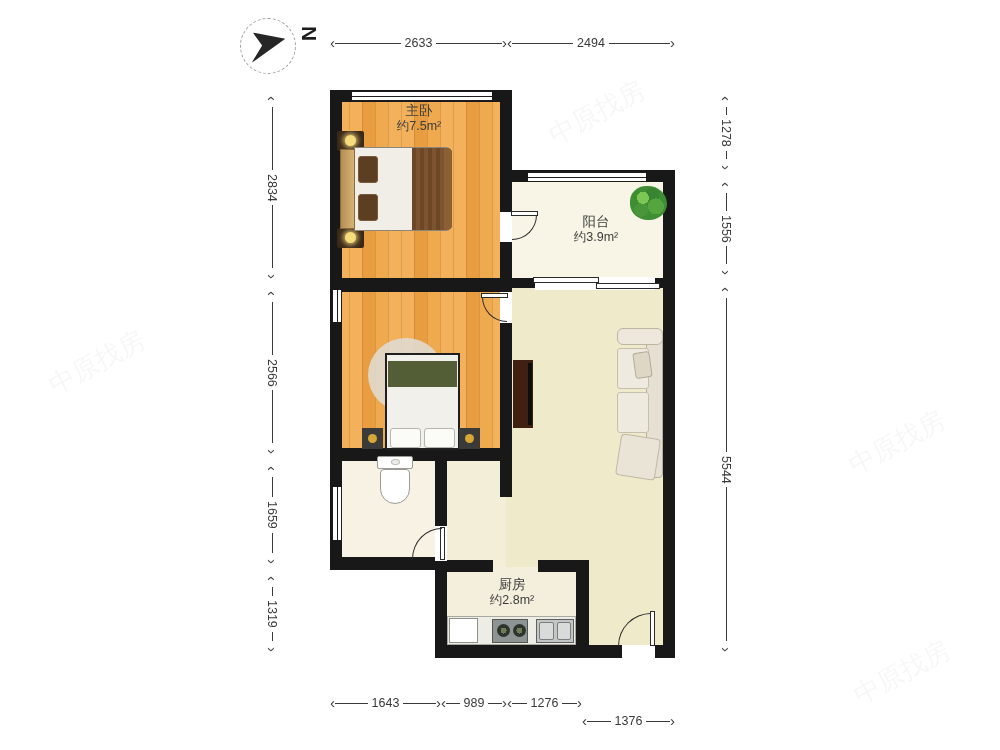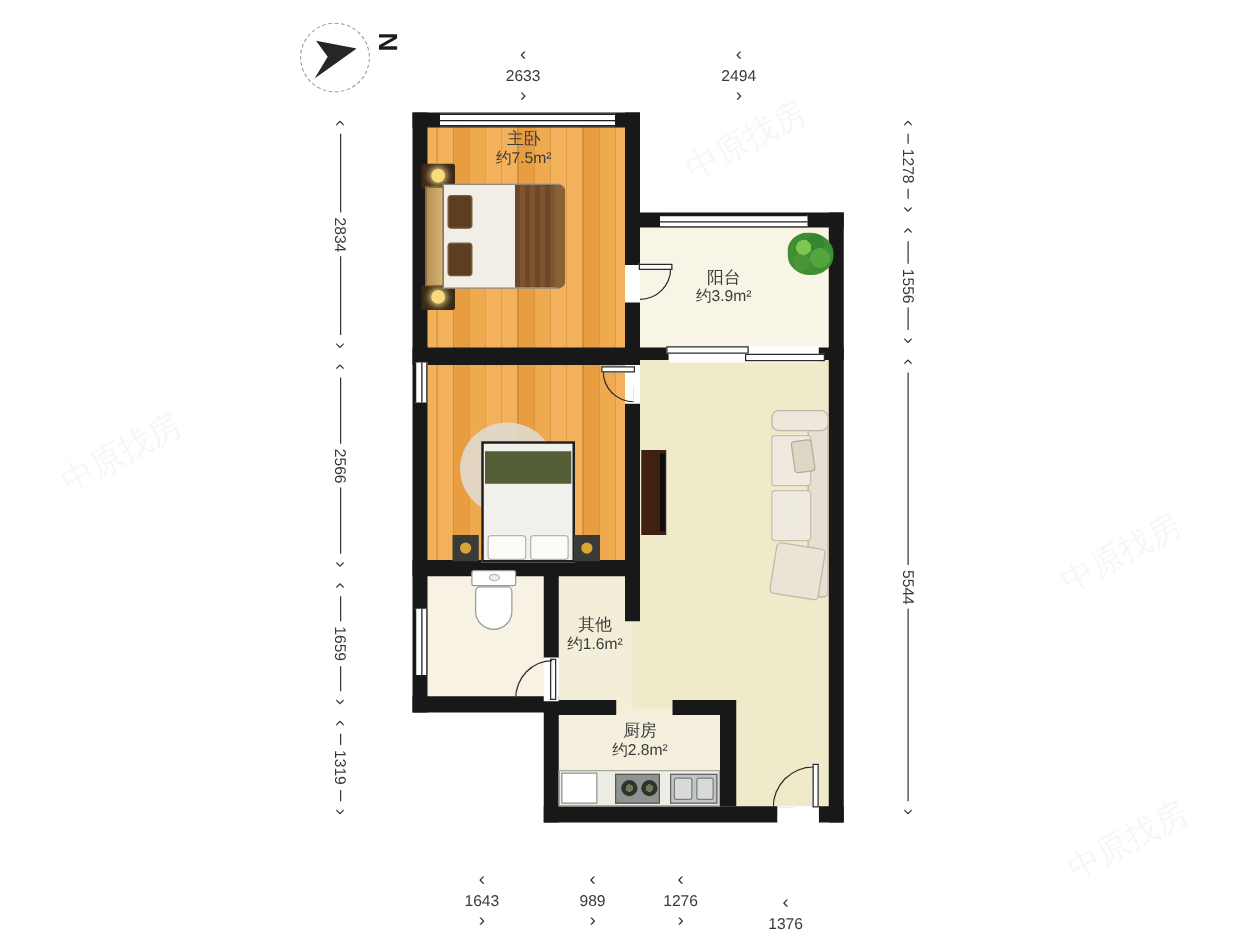--- a/index.html
+++ b/index.html
@@ -24,21 +24,21 @@
   .arc{position:absolute;border:0 solid #2b2b2b;box-sizing:border-box;}
   .arc.br{border-right-width:1.4px;border-bottom-width:1.4px;border-bottom-right-radius:100% 100%;}
   .arc.bl{border-left-width:1.4px;border-bottom-width:1.4px;border-bottom-left-radius:100% 100%;}
   .arc.tl{border-left-width:1.4px;border-top-width:1.4px;border-top-left-radius:100% 100%;}
   .slide{position:absolute;background:#fff;border:1px solid #2a2a2a;height:4px;}
   
   .room-label{position:absolute;width:110px;text-align:center;line-height:1.22;color:#3b3b3b;}
   .room-label .rn{font-size:13.5px;}
   .room-label .ra{font-size:12.5px;}
   
-  .dim{position:absolute;display:flex;align-items:center;color:#3a3a3a;font-size:12.5px;flex-direction:column;}
+  .dim{position:absolute;display:flex;align-items:center;color:#3a3a3a;font-size:12.5px;}
   .dim .ln{flex:1;height:0;border-top:1.1px solid #3a3a3a;}
   .dim .lbl{padding:0 4px;white-space:nowrap;}
   .dim.h::before{content:"\2039";font-size:15px;transform:translateY(-1px);}
   .dim.h::after{content:"\203A";font-size:15px;transform:translateY(-1px);}
   .dim.v{flex-direction:column;}
   .dim.v .ln{width:0;height:auto;border-top:0;border-left:1.1px solid #3a3a3a;flex:1;}
   .dim.v .lbl{writing-mode:vertical-rl;padding:4px 0;}
   .dim.v::before{content:"\2039";font-size:15px;transform:rotate(90deg);}
   .dim.v::after{content:"\203A";font-size:15px;transform:rotate(90deg);}
   
@@ -167,27 +167,23 @@
   <div class="f" style="left:630px;top:186px;width:37px;height:34px;border-radius:46% 54% 50% 50%;
        background:radial-gradient(circle at 35% 35%,#7cc653 0 6px,transparent 6px),
                   radial-gradient(circle at 70% 60%,#55a53e 0 8px,transparent 8px),
                   radial-gradient(circle at 30% 70%,#49953a 0 7px,transparent 7px),
                   radial-gradient(circle at 60% 25%,#388531 0 7px,transparent 7px),#3e8f33;"></div>
 
   <div class="room-label" style="left:364px;top:103px;">
     <div class="rn">主卧</div>
       <div class="ra">约7.5m²</div>
   </div>
-  <div class="room-label" style="left:524px;top:214px;text-align:center;">
+  <div class="room-label" style="left:541px;top:214px;text-align:center;">
     <div class="rn">阳台</div>
       <div class="ra">约3.9m²</div>
-  </div>
-  <div class="room-label" style="left:421px;top:492px;">
-    <div class="rn">其他</div>
-      <div class="ra">约1.6m²</div>
   </div>
   <div class="room-label" style="left:457px;top:577px;">
     <div class="rn">厨房</div>
       <div class="ra">约2.8m²</div>
   </div>
 
   <div class="dim h" style="left:330px;top:36px;width:177px;height:14px;">
     <span class="ln"></span>
       <span class="lbl">2633</span>
       <span class="ln"></span>

